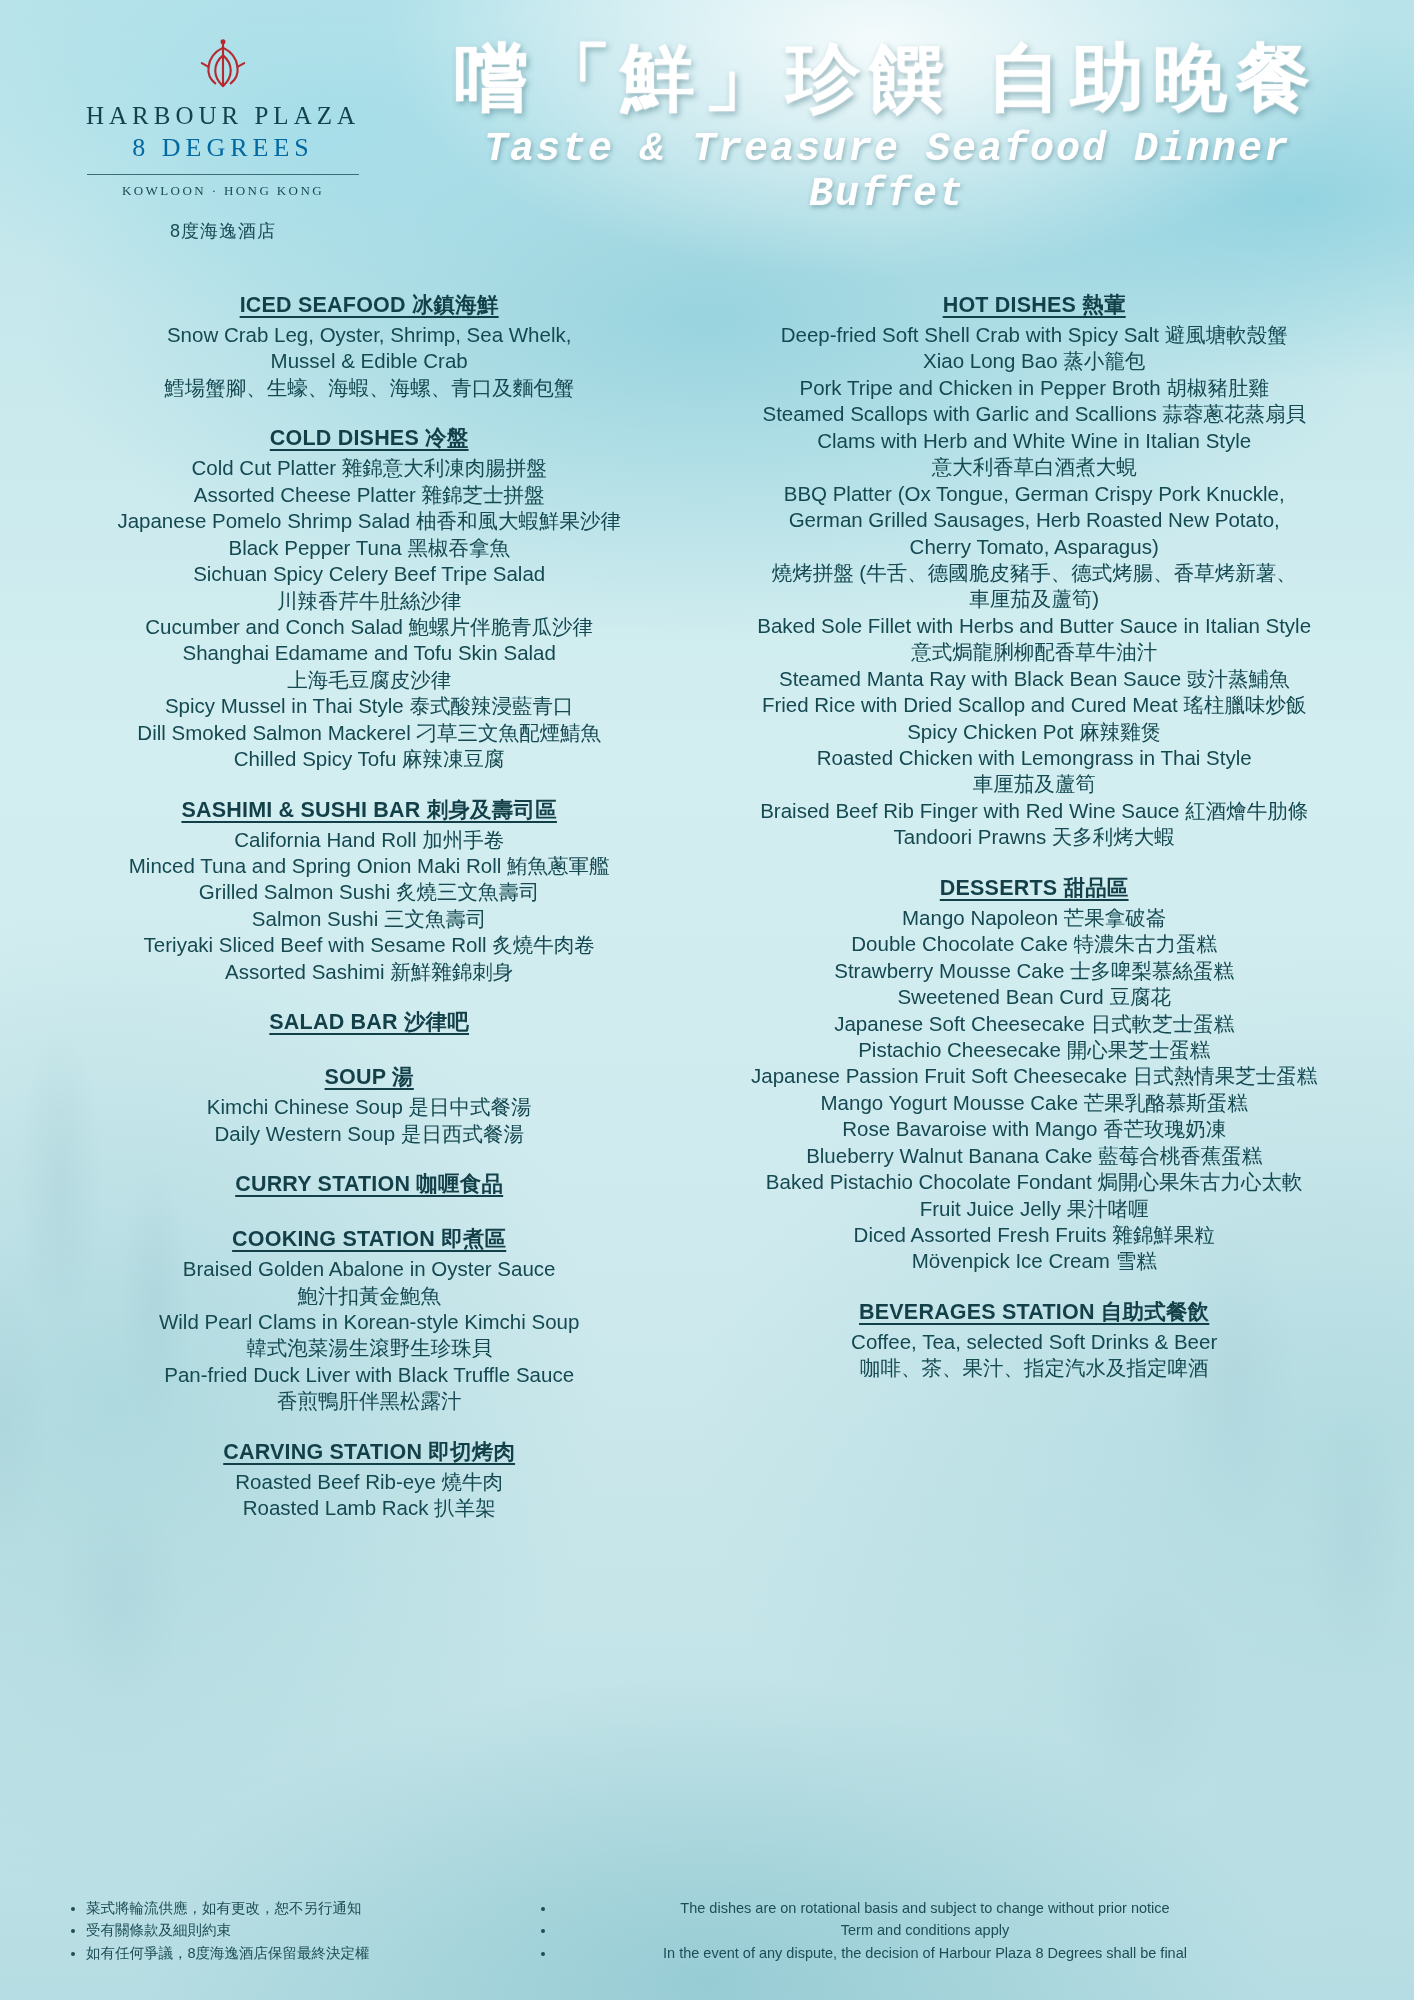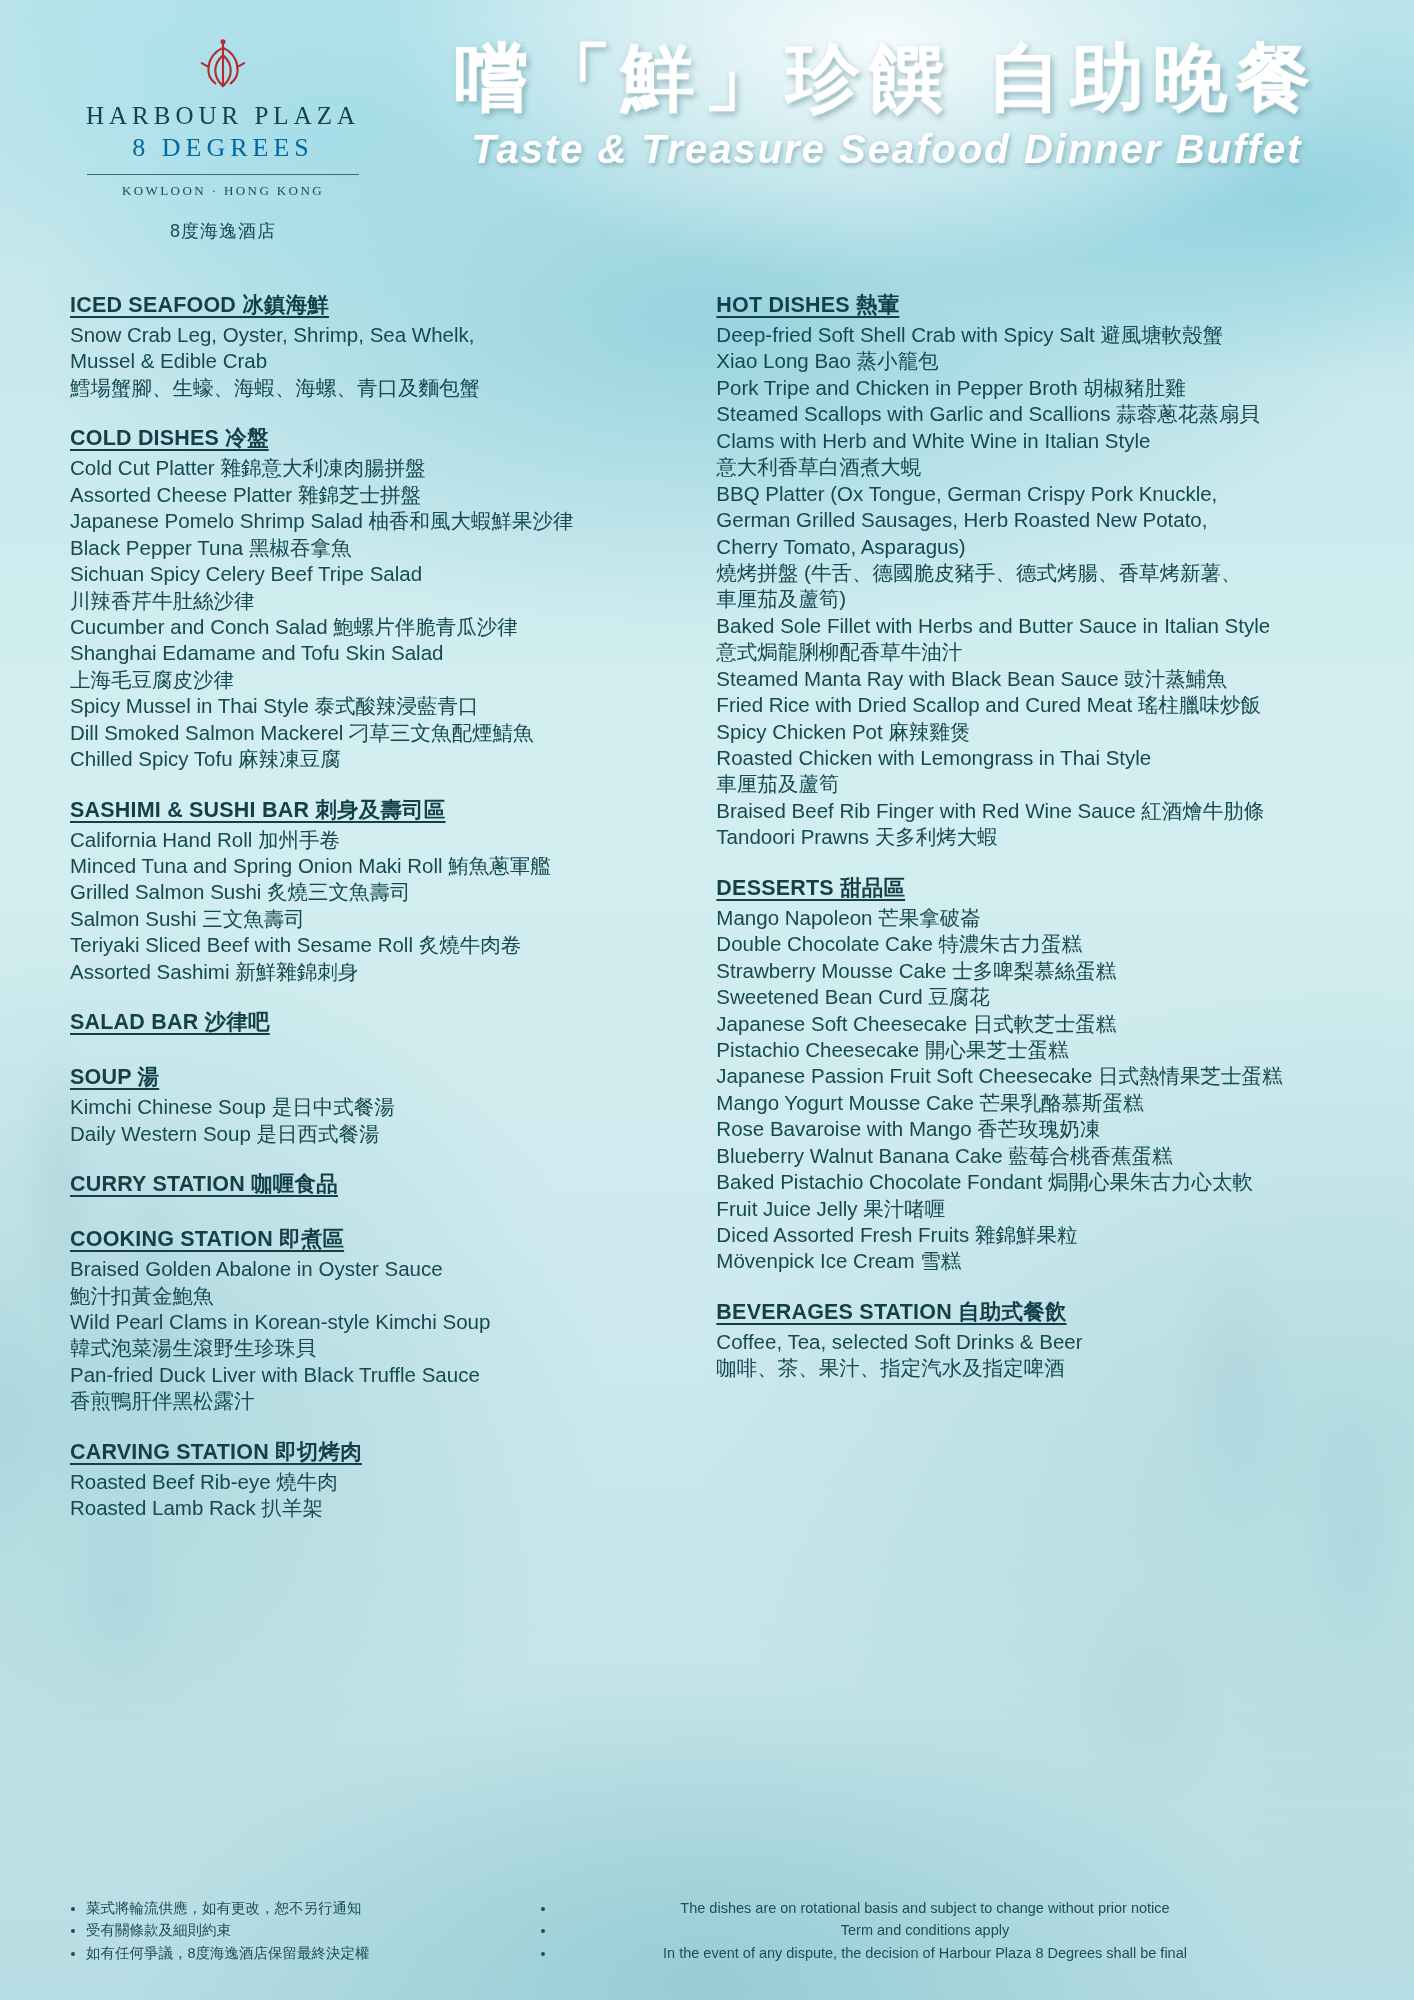--- a/index.html
+++ b/index.html
@@ -123,21 +123,21 @@
     font-weight: 700;
     color: #ffffff;
     letter-spacing: 9px;
     line-height: 1.18;
     text-shadow:
       0 0 2px rgba(255,255,255,0.9),
       2px 3px 6px rgba(30,90,105,0.45),
       0 1px 0 rgba(255,255,255,0.6);
   }
   .title-en {
-    font-family: Liberation Sans, sans-serif;
+    font-family: Liberation Mono, monospace;
     font-size: 40px;
     font-weight: 700;
     font-style: italic;
     color: #ffffff;
     letter-spacing: 2px;
     margin-top: 6px;
     text-shadow:
       1px 2px 5px rgba(30,90,105,0.45),
       0 0 2px rgba(255,255,255,0.8);
   }
@@ -147,21 +147,21 @@
     position: relative;
     display: flex;
     padding: 0 62px 0 70px;
     gap: 48px;
   }
   .col {
     width: 610px;
   }
   .col.right { width: 648px; }
 
-  .sect { margin-bottom: 22px; }
+  .sect { margin-bottom: 22px; text-align: center; }
   .sect h2 {
     font-size: 21.5px;
     font-weight: 700;
     margin: 0 0 3px 0;
     color: #123f48;
     text-decoration: underline;
     text-underline-offset: 4px;
     letter-spacing: 0.2px;
   }
   .sect p.item {

